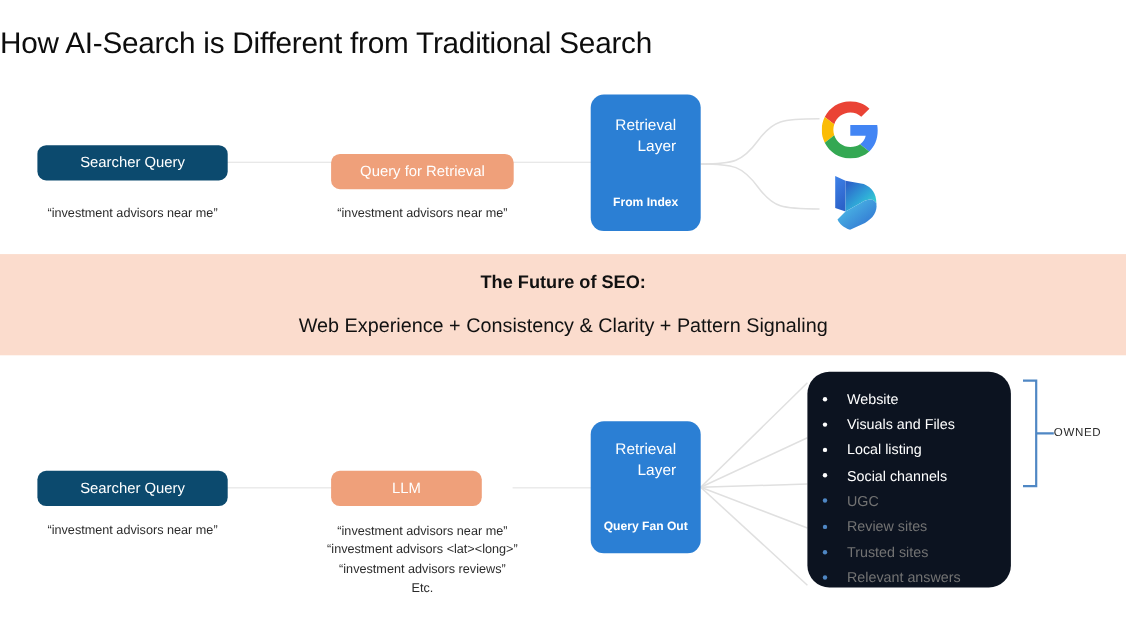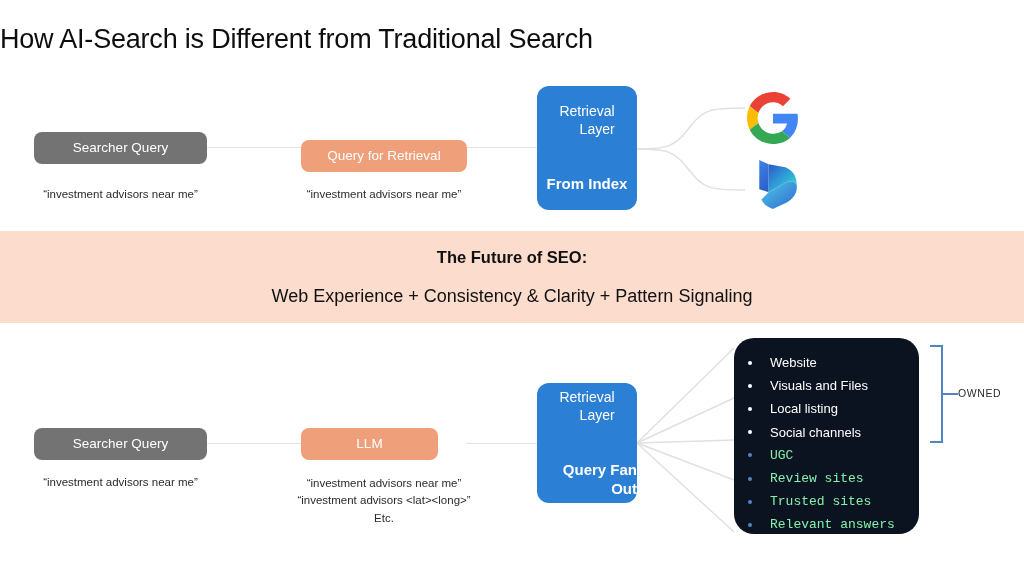--- a/index.html
+++ b/index.html
@@ -40,21 +40,21 @@
     display: flex;
     align-items: center;
     justify-content: center;
     color: #ffffff;
     font-size: 13.5px;
     text-align: right;
     line-height: 1.25;
     z-index: 4;
     gap: 24px;
   }
-  .node.green { background: #737373; }
+  .node.green { background: #0c4a6e; }
   .node.orange { background: #EFA07A; }
   .node.blue {
     background: #2B7FD4;
     border-radius: 12px;
     flex-direction: column;
   }
 
   .caption {
     position: absolute;
     text-align: center;
@@ -62,21 +62,21 @@
     color: #2b2b2b;
     line-height: 1.5;
     z-index: 4;
   }
 
   .blue-main {
     font-size: 14px;
     line-height: 1.3;
   }
   .blue-sub {
-    font-size: 15px;
+    font-size: 11px;
     font-weight: bold;
     margin-top: 13px;
   }
 
   
   .hline {
     position: absolute;
     height: 1.4px;
     background: #e3e3e3;
     z-index: 1;
@@ -141,21 +141,21 @@
   }
   .dark-bullet {
     width: 4px;
     height: 4px;
     border-radius: 50%;
     margin-right: 18px;
     flex: 0 0 auto;
   }
   .dark-item.owned { color: #ffffff; }
   .dark-item.owned .dark-bullet { background: #ffffff; }
-  .dark-item.external { color: #86efac; font-family: Liberation Mono, monospace; }
+  .dark-item.external { color: #737373; }
   .dark-item.external .dark-bullet { background: #4F87C4; }
 
   
   .bracket-wrap {
     position: absolute;
     left: 928px;
     top: 344px;
     z-index: 5;
   }
   .owned-label {
@@ -259,20 +259,21 @@
     <span>Searcher Query</span>
   </div>
   <div class="caption" style="left:34px; top:474px; width:173px;">“investment advisors near me”</div>
 
   <div class="node orange" style="left:301px; top:428px; width:137px; height:32px;">
     <span>LLM</span>
   </div>
   <div class="caption" style="left:284px; top:475px; width:200px;">
     <div>“investment advisors near me”</div>
     <div>“investment advisors &lt;lat&gt;&lt;long&gt;”</div>
+    <div>“investment advisors reviews”</div>
     <div>Etc.</div>
   </div>
 
   <div class="node blue" style="left:537px; top:383px; width:100px; height:120px;">
     <div class="blue-main">
       <span>Retrieval</span><br>
       <span>Layer</span>
     </div>
     <div class="blue-sub">Query Fan Out</div>
   </div>

